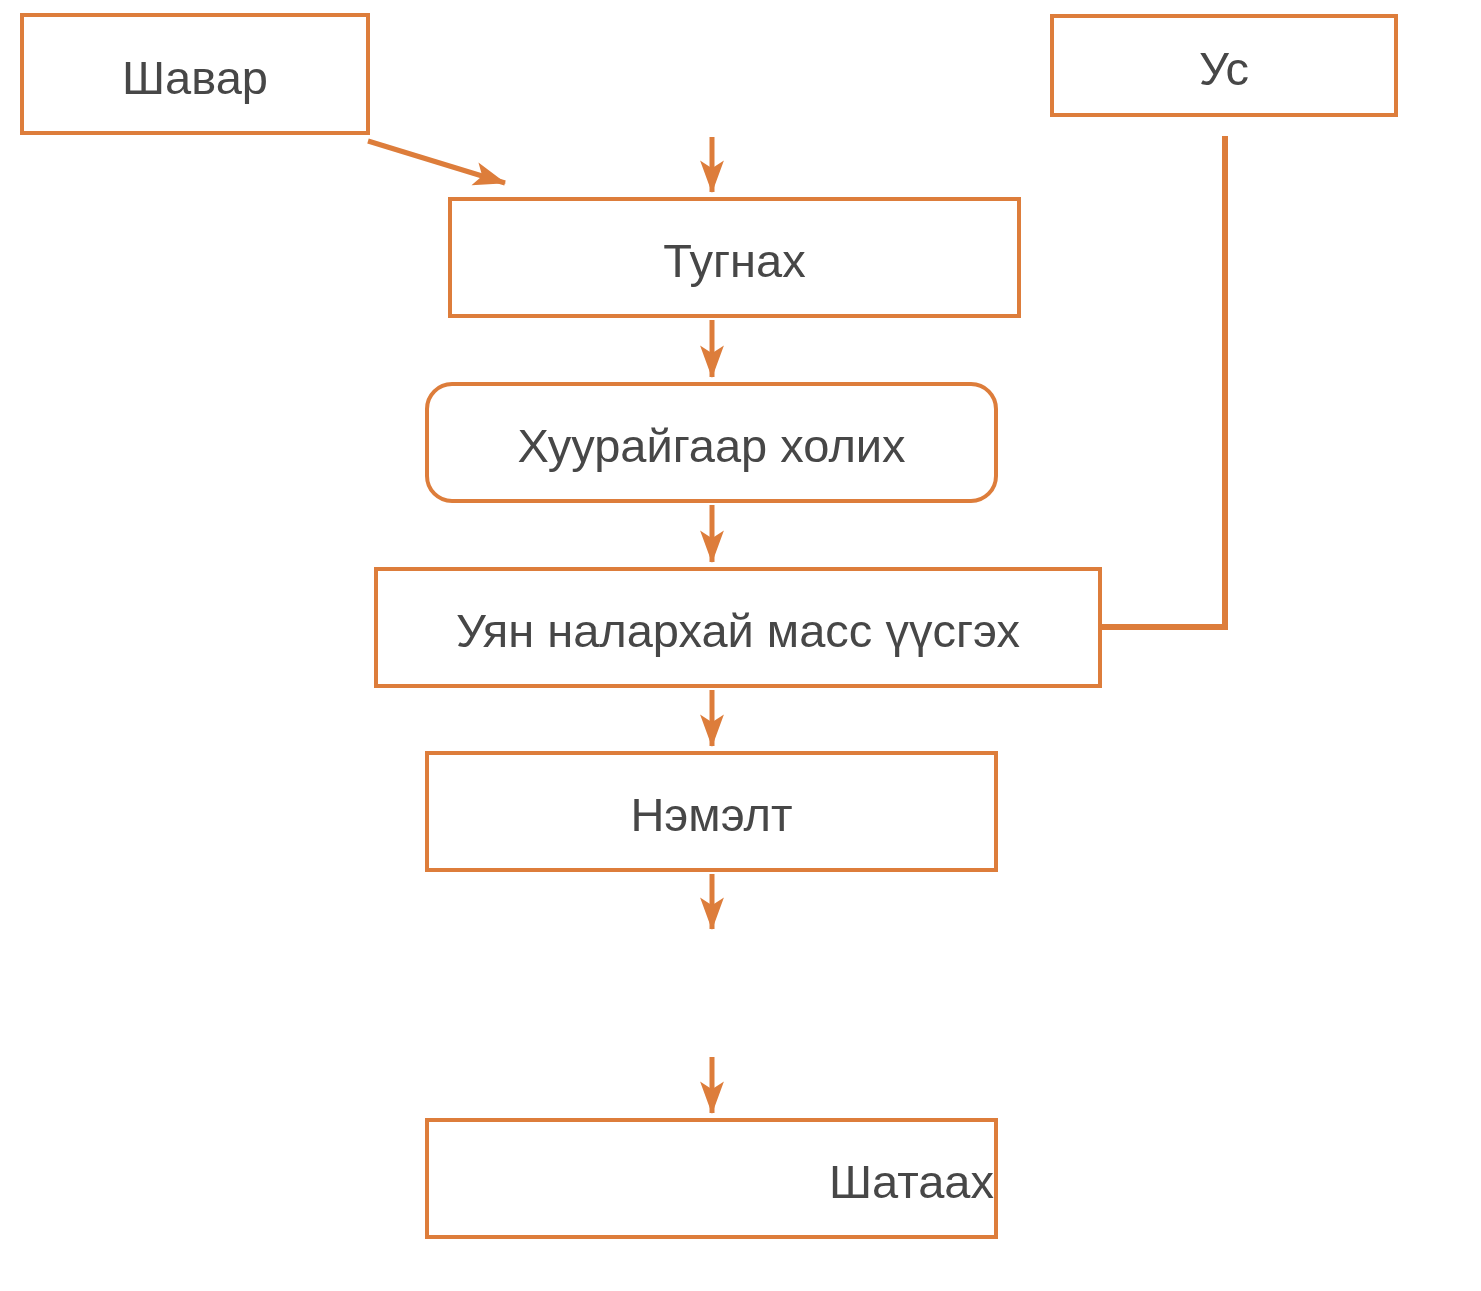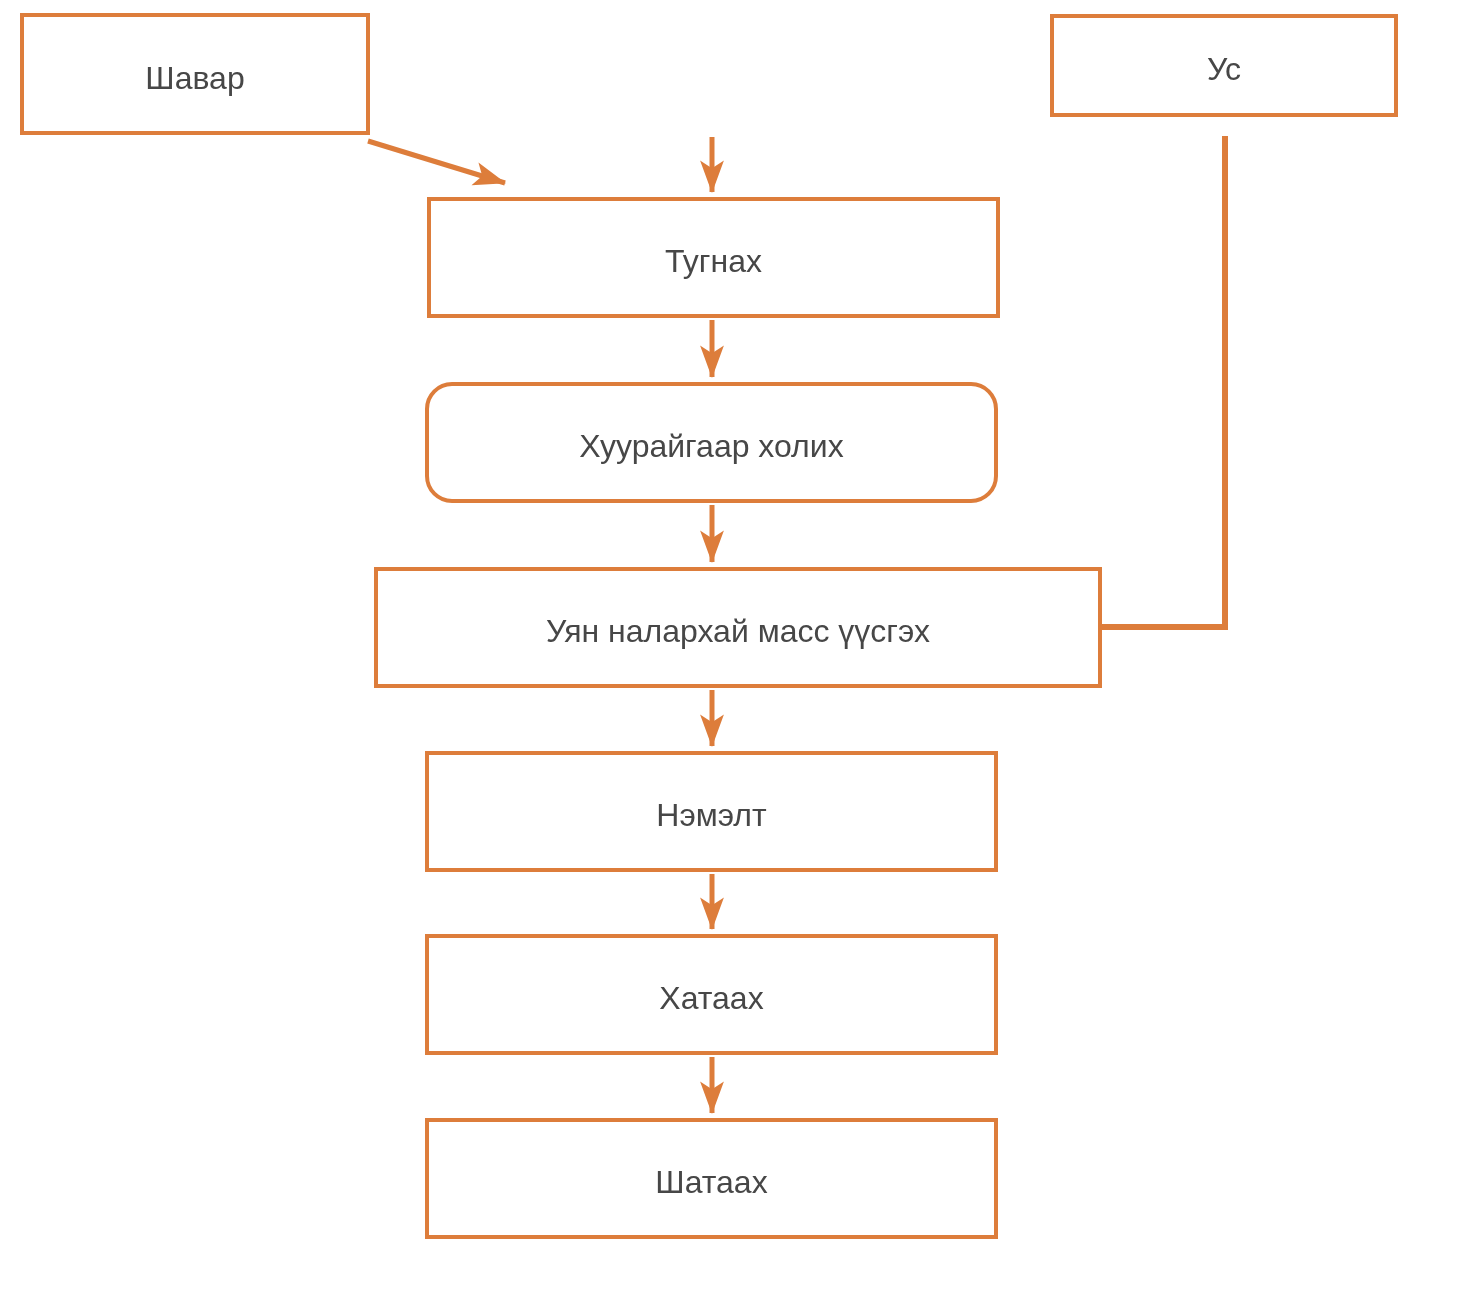--- a/index.html
+++ b/index.html
@@ -27,36 +27,36 @@
     position: absolute;
     box-sizing: border-box;
     background: #ffffff;
     border: 4px solid #dd7d3b;
     display: flex;
     align-items: center;
     justify-content: center;
   }
   .node-label {
     color: #474747;
-    font-size: 32px;
+    font-size: 47px;
     font-weight: 400;
     line-height: 1.2;
     white-space: nowrap;
     margin-top: 8px;
   }
   
   #node-shavar   { left: 20px;   top: 13px;   width: 350px; height: 122px; }
   #node-nemelt   { left: 425px;  top: 13px;   width: 573px; height: 121px; }
   #node-us       { left: 1050px; top: 14px;   width: 348px; height: 103px; }
-  #node-tugnah   { left: 427px;  top: 197px;  width: 573px; height: 121px; }
+  #node-tugnah   { left: 448px;  top: 197px;  width: 573px; height: 121px; }
   #node-huurai   { left: 425px;  top: 382px;  width: 573px; height: 121px; border-radius: 27px; }
   #node-uyan     { left: 374px;  top: 567px;  width: 728px; height: 121px; }
   #node-hevleh   { left: 425px;  top: 751px;  width: 573px; height: 121px; }
   #node-hataah   { left: 425px;  top: 934px;  width: 573px; height: 121px; }
-  #node-shataah  { left: 425px;  top: 1118px; width: 573px; height: 121px; }
+  #node-shataah  { left: 425px;  top: 1118px; width: 573px; height: 121px; justify-content: flex-end; }
 </style>
 </head>
 <body>
 
 <div class="canvas">
 
   <svg class="edges-layer" width="1481" height="1291" viewBox="0 0 1481 1291" xmlns="http://www.w3.org/2000/svg">
     <defs>
       <marker id="arrowhead" markerUnits="userSpaceOnUse" markerWidth="34" markerHeight="26" viewBox="0 0 31 24" refX="29" refY="12" orient="auto">
         <path d="M 0 1 L 30 12 L 0 23 L 7 12 Z" fill="#dd7d3b"></path>
@@ -98,21 +98,18 @@
   </div>
 
   <div class="node" id="node-uyan">
     <span class="node-label">Уян налархай масс үүсгэх</span>
   </div>
 
   <div class="node" id="node-hevleh">
     <span class="node-label">Нэмэлт</span>
   </div>
 
-  <div class="node" id="node-hataah">
-    <span class="node-label">Хатаах</span>
-  </div>
 
   <div class="node" id="node-shataah">
     <span class="node-label">Шатаах</span>
   </div>
 
 </div>
 
 </body></html>

